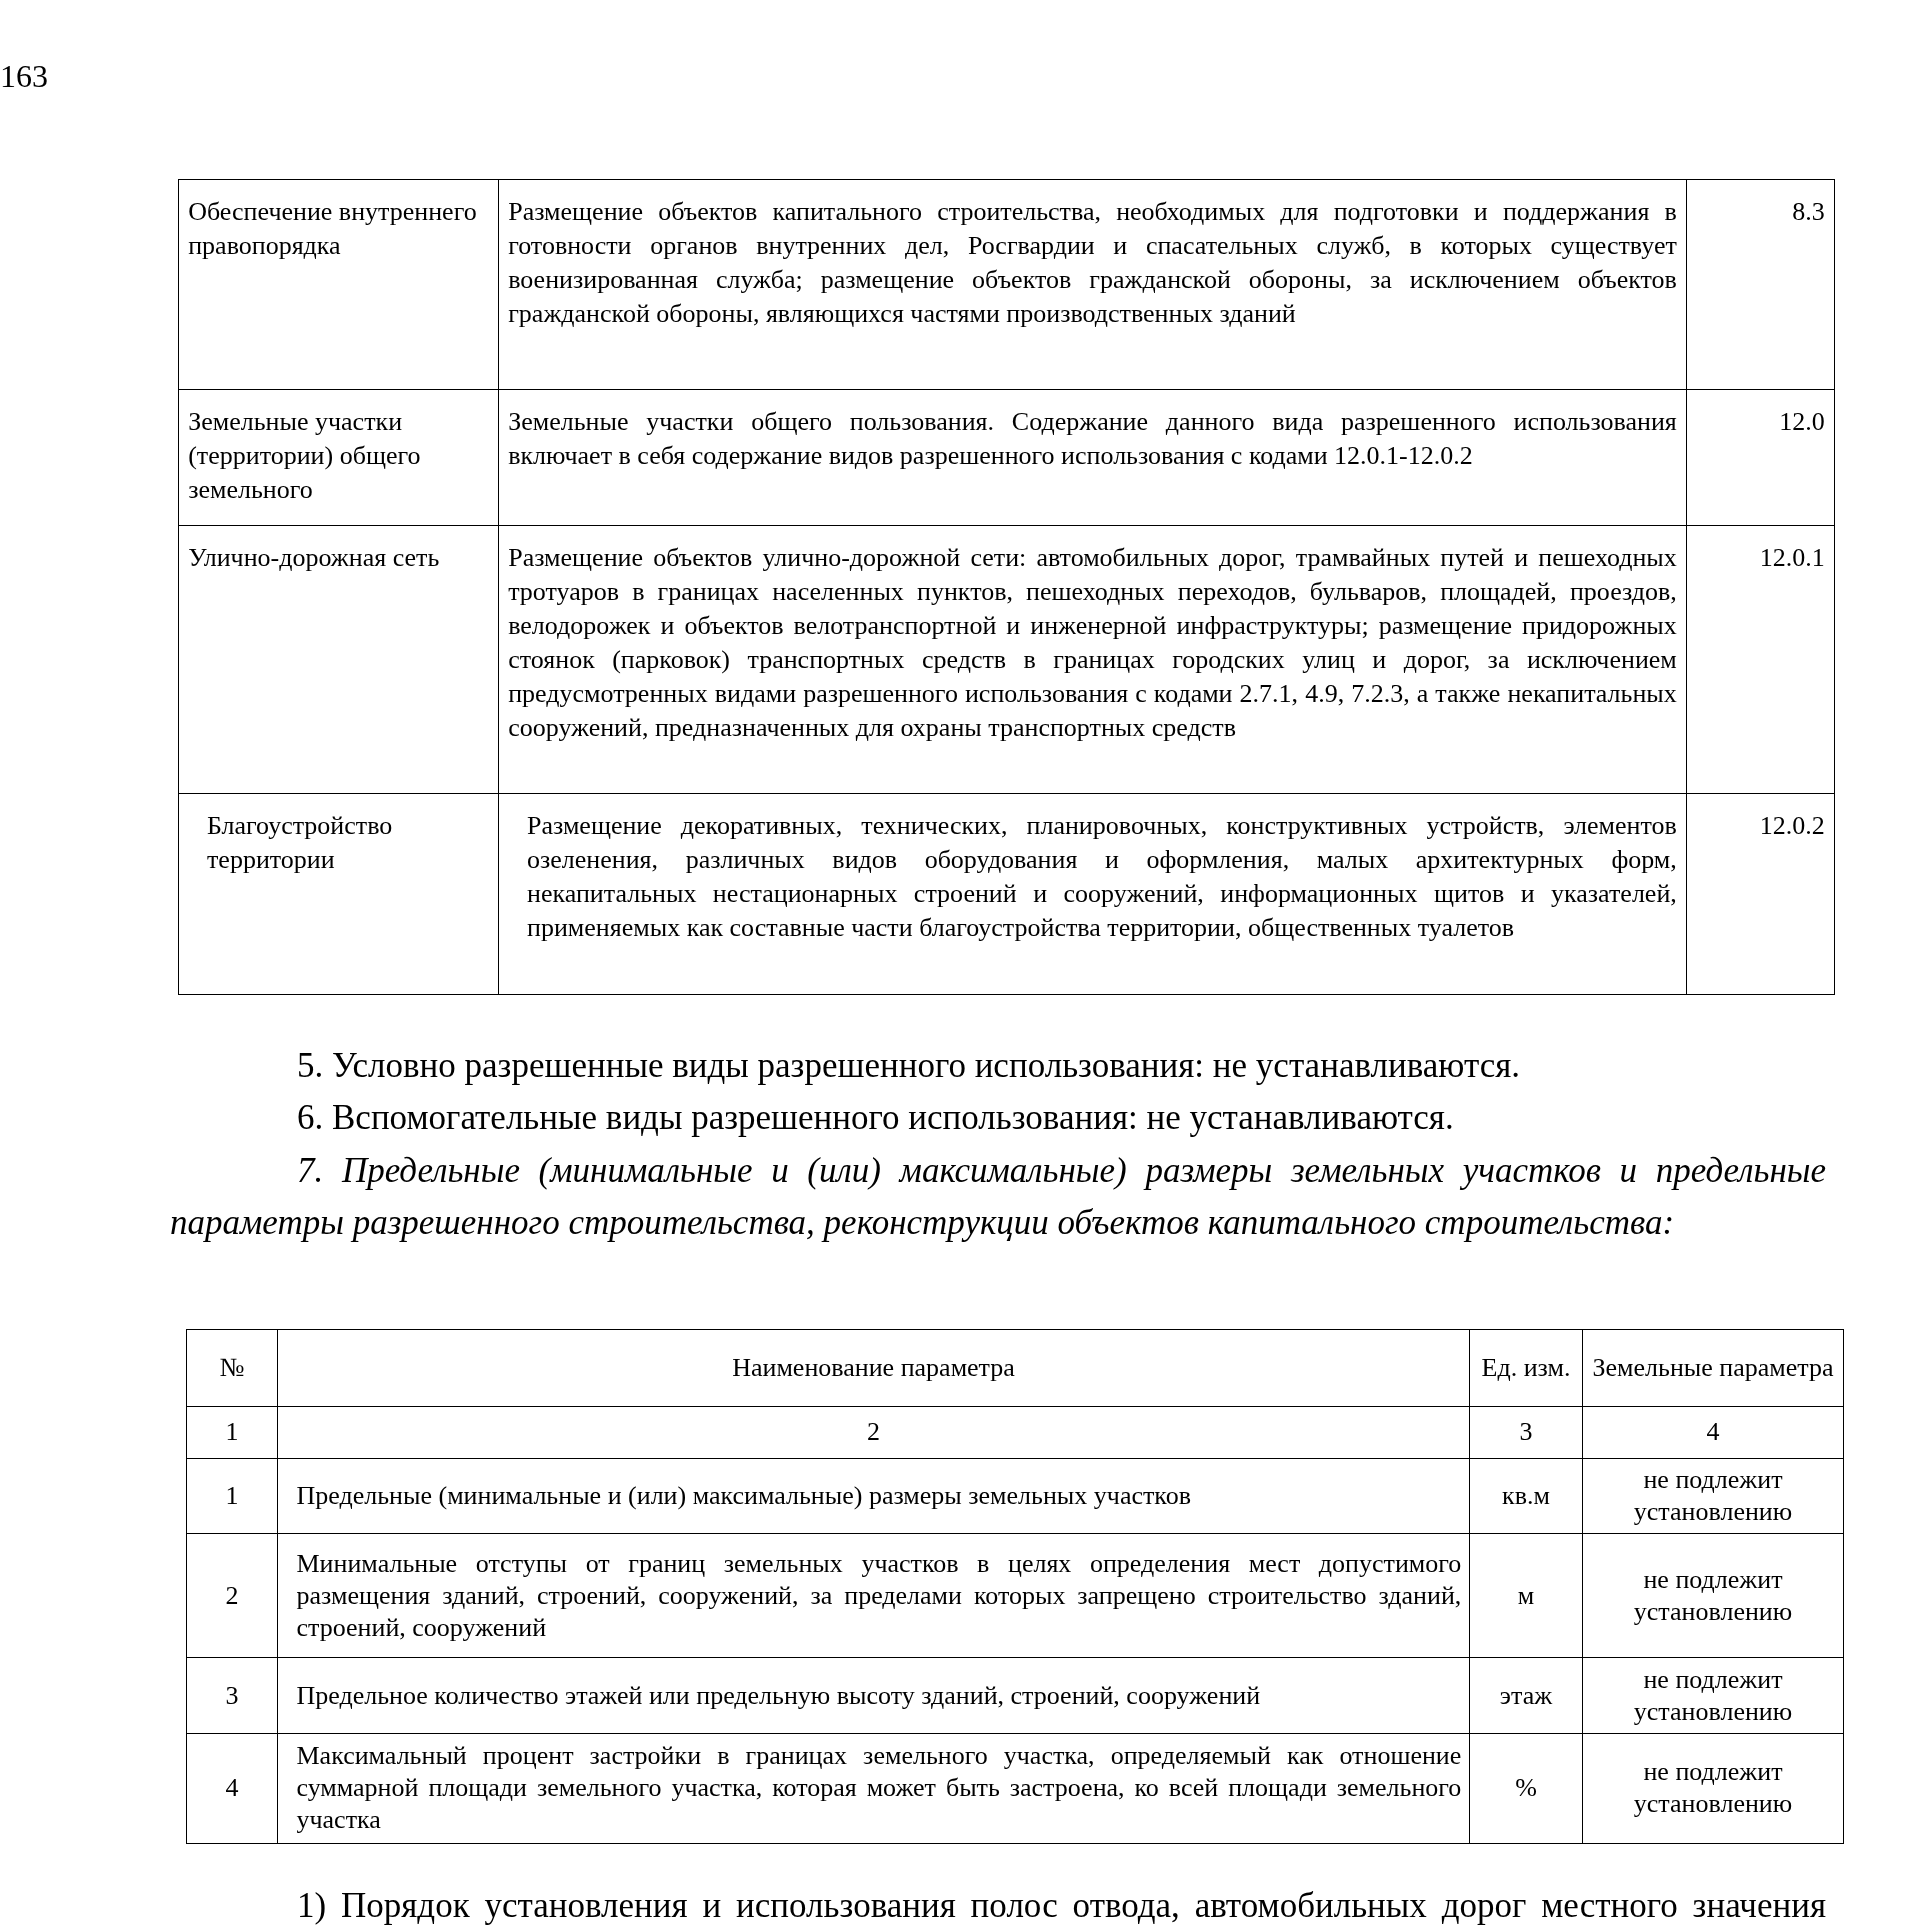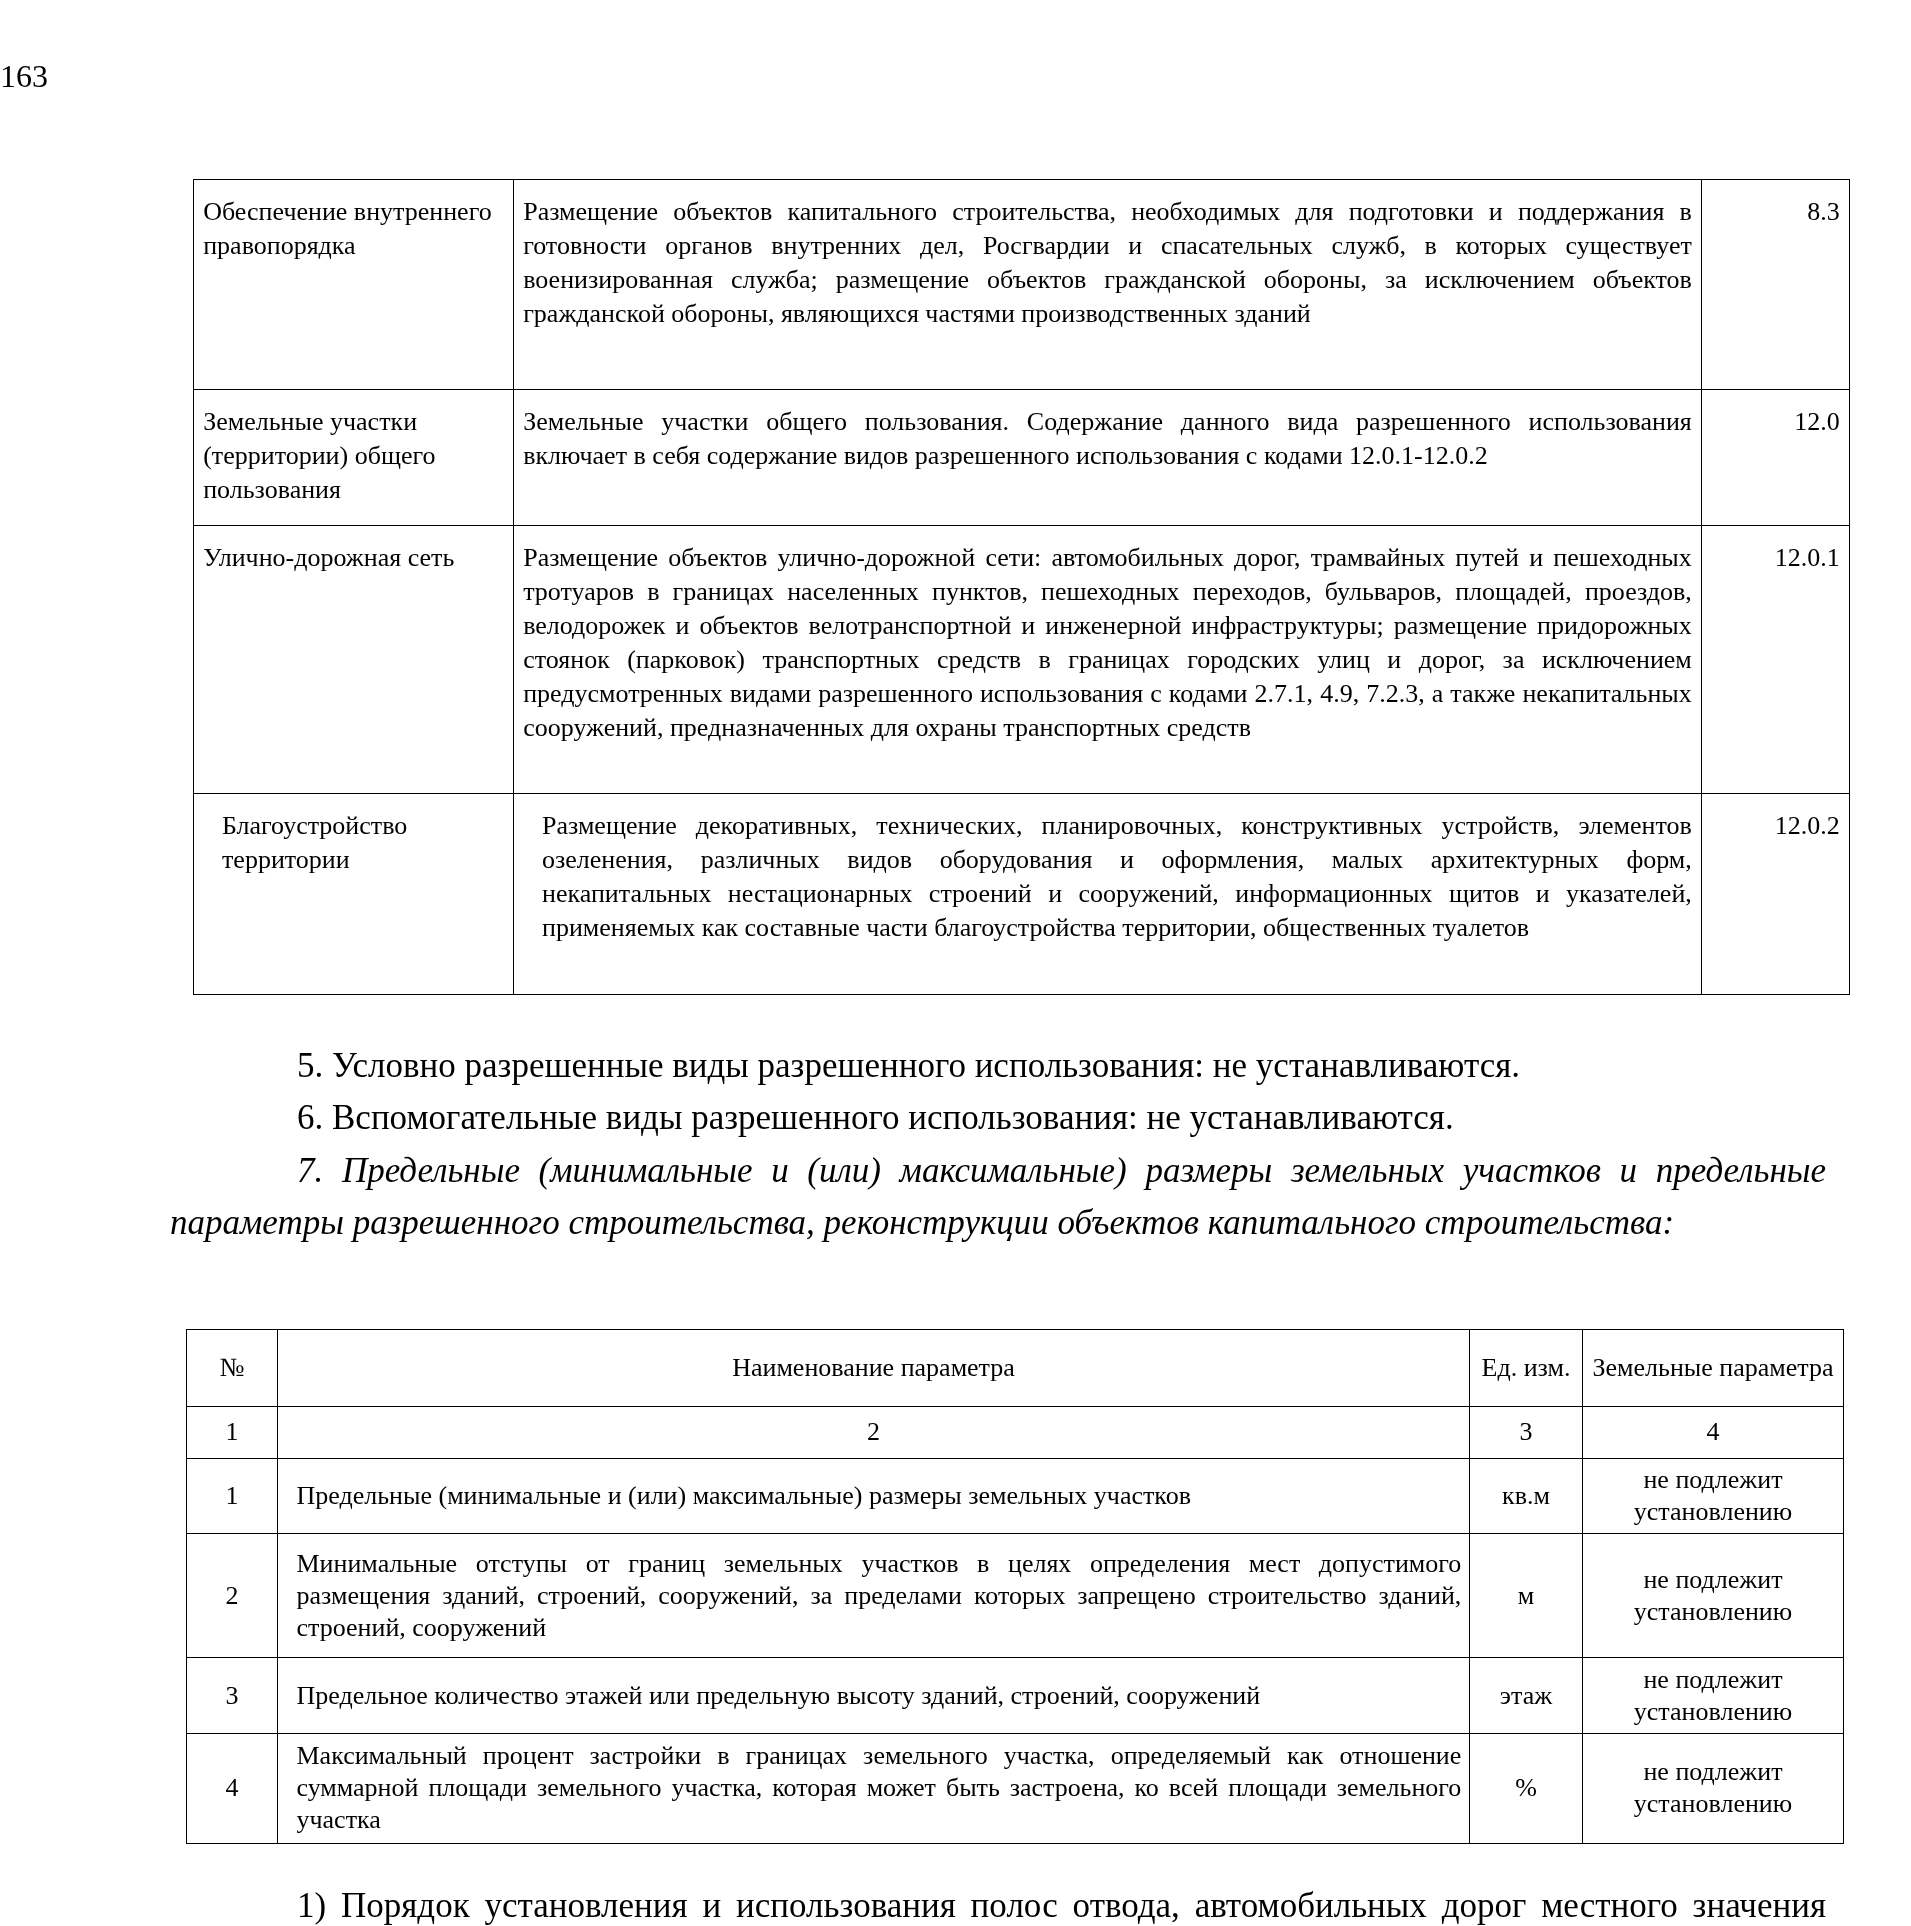--- a/index.html
+++ b/index.html
@@ -1,21 +1,21 @@
 <!DOCTYPE html>
 <html style="font-size:6.2px"><head>
 <meta charset="utf-8">
 <style>
   html, body { margin:0; padding:0; background:#ffffff; }
   body { width:1912px; height:2705px; position:relative; overflow:hidden;
          font-family:"Liberation Serif", "DejaVu Serif", serif; color:#000; }
   .page-number { position:absolute; top:58px; left:0; width:100%; font-size:32px; }
   table { border-collapse:collapse; position:absolute; table-layout:fixed; }
   td { border:1.5px solid #000; vertical-align:top; font-size:26px; line-height:34px; padding:15.4px 9.2px 11.6px 9.2px; }
-  #uses-table { left:193px; top:179px; width:1656px; }
+  #uses-table { left:178px; top:179px; width:1656px; }
   #uses-table col.c1 { width:320px; }
   #uses-table col.c2 { width:1188px; }
   #uses-table col.c3 { width:148px; }
   #uses-table td.desc { text-align:justify; text-align-last:left; }
   #uses-table td.code { text-align:right; }
   #uses-table tr.r1 td { height:182px; }
   #uses-table tr.r2 td { height:108px; }
   #uses-table tr.r3 td { height:240px; }
   #uses-table tr.r4 td { height:173px;padding-left:28px; }
 
@@ -48,21 +48,21 @@
       <col class="c2">
       <col class="c3">
     </colgroup>
   <tbody>
       <tr class="r1">
     <td>Обеспечение внутреннего правопорядка</td>
     <td class="desc">Размещение объектов капитального строительства, необходимых для подготовки и поддержания в готовности органов внутренних дел, Росгвардии и спасательных служб, в которых существует военизированная служба; размещение объектов гражданской обороны, за исключением объектов гражданской обороны, являющихся частями производственных зданий</td>
     <td class="code">8.3</td>
   </tr>
   <tr class="r2">
-    <td>Земельные участки (территории) общего пользования</td>
+    <td>Земельные участки (территории) общего земельного</td>
     <td class="desc">Земельные участки общего пользования. Содержание данного вида разрешенного использования включает в себя содержание видов разрешенного использования с кодами 12.0.1-12.0.2</td>
     <td class="code">12.0</td>
   </tr>
   <tr class="r3">
     <td>Улично-дорожная сеть</td>
     <td class="desc">Размещение объектов улично-дорожной сети: автомобильных дорог, трамвайных путей и пешеходных тротуаров в границах населенных пунктов, пешеходных переходов, бульваров, площадей, проездов, велодорожек и объектов велотранспортной и инженерной инфраструктуры; размещение придорожных стоянок (парковок) транспортных средств в границах городских улиц и дорог, за исключением предусмотренных видами разрешенного использования с кодами 2.7.1, 4.9, 7.2.3, а также некапитальных сооружений, предназначенных для охраны транспортных средств</td>
     <td class="code">12.0.1</td>
   </tr>
   <tr class="r4">
     <td>Благоустройство территории</td>

